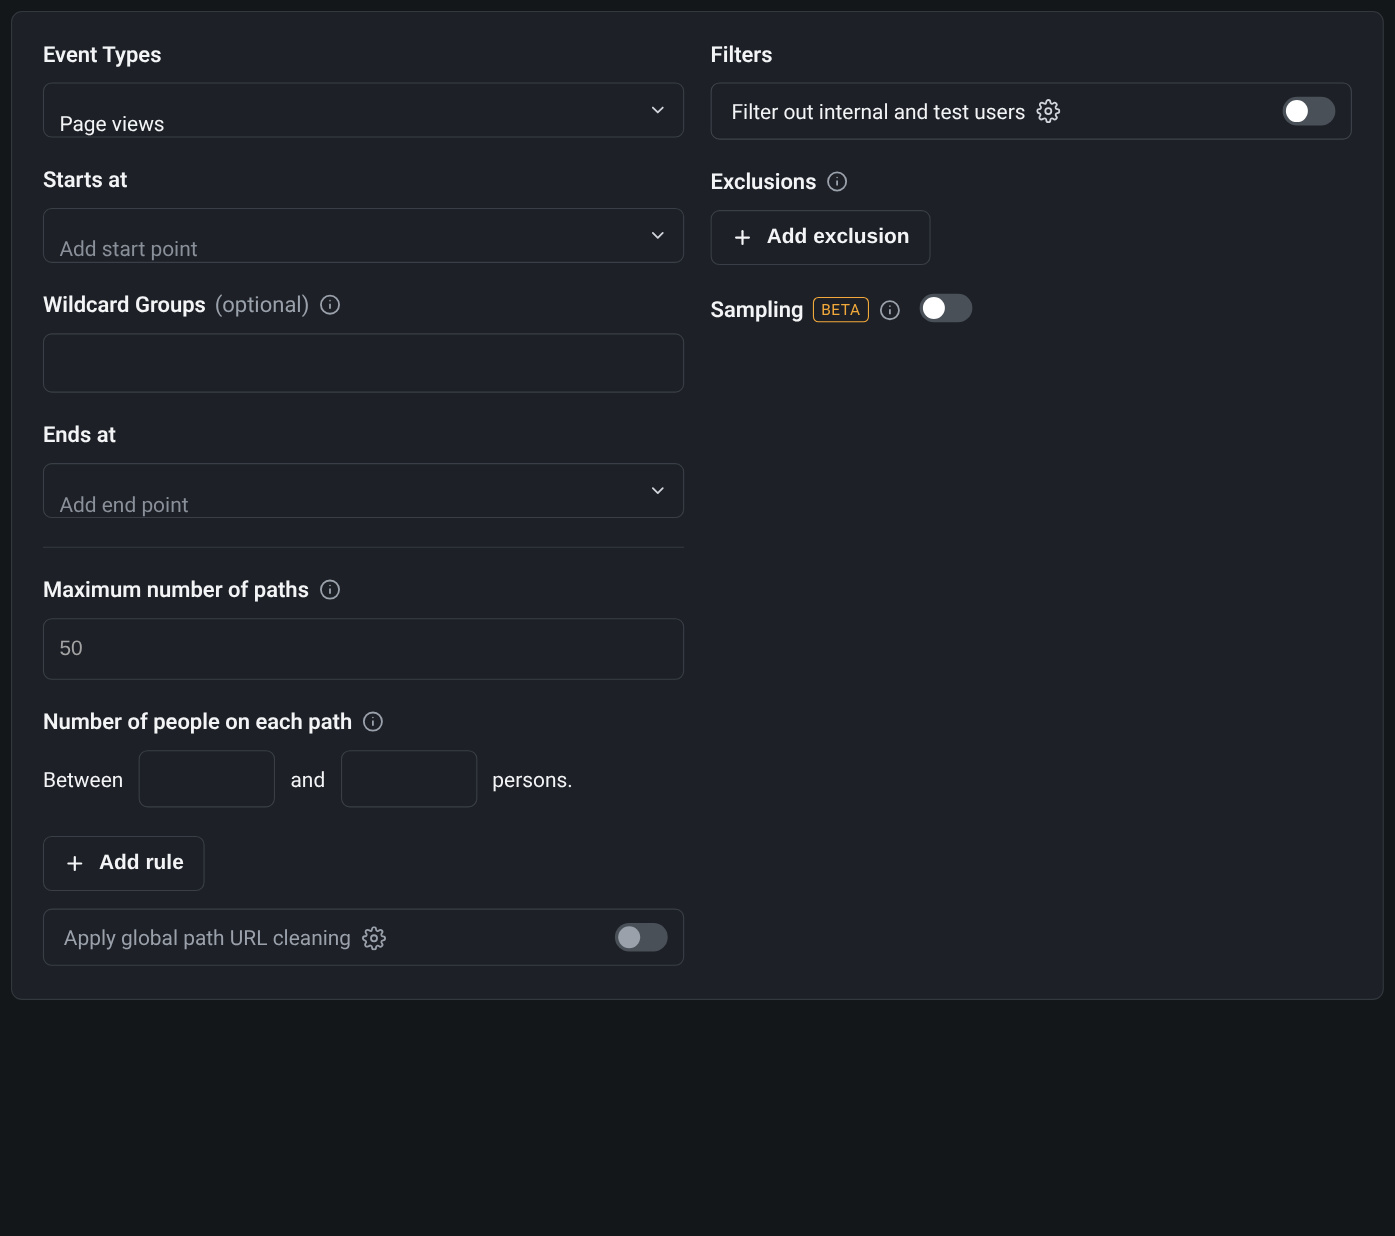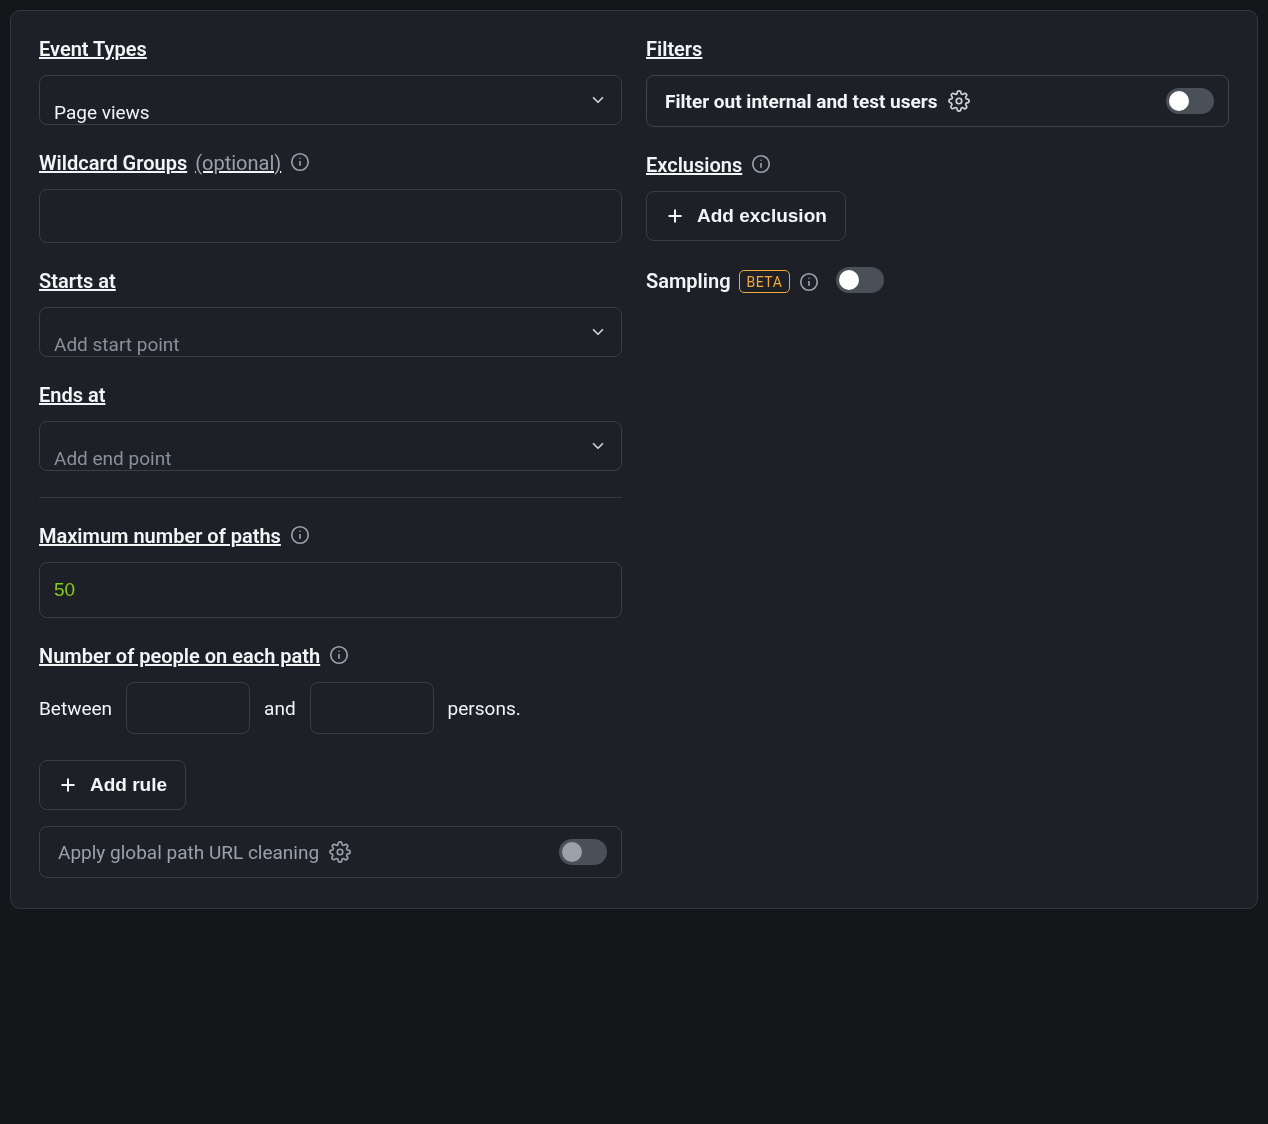--- a/index.html
+++ b/index.html
@@ -16,23 +16,23 @@
       border-radius: 10px;
       padding: 26px 28px 30px 28px;
       display: flex;
       gap: 24px;
     }
     .col { flex: 1 1 0; min-width: 0; }
     .section { margin-bottom: 26px; }
     .section:last-child { margin-bottom: 0; }
     .label-row {
       display: flex;
+      align-items: center;
       gap: 8px;
       margin-bottom: 14px;
-      text-decoration: underline;
     }
     .label {
       font-size: 20px;
       font-weight: 600;
       color: #f3f4f6;
     }
     .label-suffix {
       font-size: 20px;
       font-weight: 400;
       color: #9aa1ab;
@@ -80,21 +80,21 @@
       font-size: 19px;
       padding: 0 10px;
       outline: none;
     }
     .input-num {
       background: #1d2026;
       border: 1px solid #3a3f47;
       border-radius: 8px;
       height: 56px;
       width: 100%;
-      color: #84cc16;
+      color: #a3a3a3;
       font-size: 19px;
       padding: 0 14px;
       outline: none;
     }
     .inline-row {
       display: flex;
       align-items: center;
       gap: 14px;
       font-size: 19px;
       color: #f3f4f6;
@@ -132,21 +132,21 @@
       padding: 0 14px 0 18px;
       margin-bottom: 14px;
     }
     .filter-bar .left {
       display: flex;
       align-items: center;
       gap: 10px;
     }
     .filter-bar .txt {
       font-size: 19px;
-      font-weight: 700;
+      font-weight: 400;
     }
     .toggle {
       width: 48px;
       height: 26px;
       border-radius: 999px;
       background: #4a5058;
       position: relative;
       cursor: pointer;
       flex-shrink: 0;
     }
@@ -188,21 +188,21 @@
       justify-content: space-between;
       background: #1d2026;
       border: 1px solid #3a3f47;
       border-radius: 8px;
       height: 52px;
       padding: 0 14px 0 18px;
       margin-top: 16px;
     }
     .clean-bar .left {
       display: flex;
-      align-items: flex-start;
+      align-items: flex-end;
       gap: 10px;
     }
     .clean-bar .txt { font-size: 19px; color: #9aa1ab; }
     svg { display: block; }
   </style>
 </head>
 <body>
 
 <div class="panel">
 
@@ -217,45 +217,45 @@
         <span class="chevron">
           <svg width="18" height="18" viewBox="0 0 24 24" fill="none" stroke="currentColor" stroke-width="2.2" stroke-linecap="round" stroke-linejoin="round">
               <polyline points="6 9 12 15 18 9"></polyline>
             </svg>
         </span>
       </div>
     </div>
 
     <div class="section">
       <div class="label-row">
-        <span class="label">Wildcard Groups</span>
-        <span class="label-suffix">(optional)</span>
-        <span class="info-icon">
-          <svg width="22" height="22" viewBox="0 0 24 24" fill="none" stroke="currentColor" stroke-width="1.8">
-              <circle cx="12" cy="12" r="9"></circle>
-              <line x1="12" y1="11" x2="12" y2="16"></line>
-              <circle cx="12" cy="8" r="0.8" fill="currentColor" stroke="none"></circle>
-            </svg>
-        </span>
-      </div>
-      <input class="input-plain" value="" style="">
-    </div>
-
-    <div class="section">
-      <div class="label-row">
         <span class="label">Starts at</span>
       </div>
       <div class="select placeholder">
         <span>Add start point</span>
         <span class="chevron">
           <svg width="18" height="18" viewBox="0 0 24 24" fill="none" stroke="currentColor" stroke-width="2.2" stroke-linecap="round" stroke-linejoin="round">
               <polyline points="6 9 12 15 18 9"></polyline>
             </svg>
         </span>
       </div>
+    </div>
+
+    <div class="section">
+      <div class="label-row">
+        <span class="label">Wildcard Groups</span>
+        <span class="label-suffix">(optional)</span>
+        <span class="info-icon">
+          <svg width="22" height="22" viewBox="0 0 24 24" fill="none" stroke="currentColor" stroke-width="1.8">
+              <circle cx="12" cy="12" r="9"></circle>
+              <line x1="12" y1="11" x2="12" y2="16"></line>
+              <circle cx="12" cy="8" r="0.8" fill="currentColor" stroke="none"></circle>
+            </svg>
+        </span>
+      </div>
+      <input class="input-plain" value="" style="">
     </div>
 
     <div class="section">
       <div class="label-row">
         <span class="label">Ends at</span>
       </div>
       <div class="select placeholder">
         <span>Add end point</span>
         <span class="chevron">
           <svg width="18" height="18" viewBox="0 0 24 24" fill="none" stroke="currentColor" stroke-width="2.2" stroke-linecap="round" stroke-linejoin="round">

